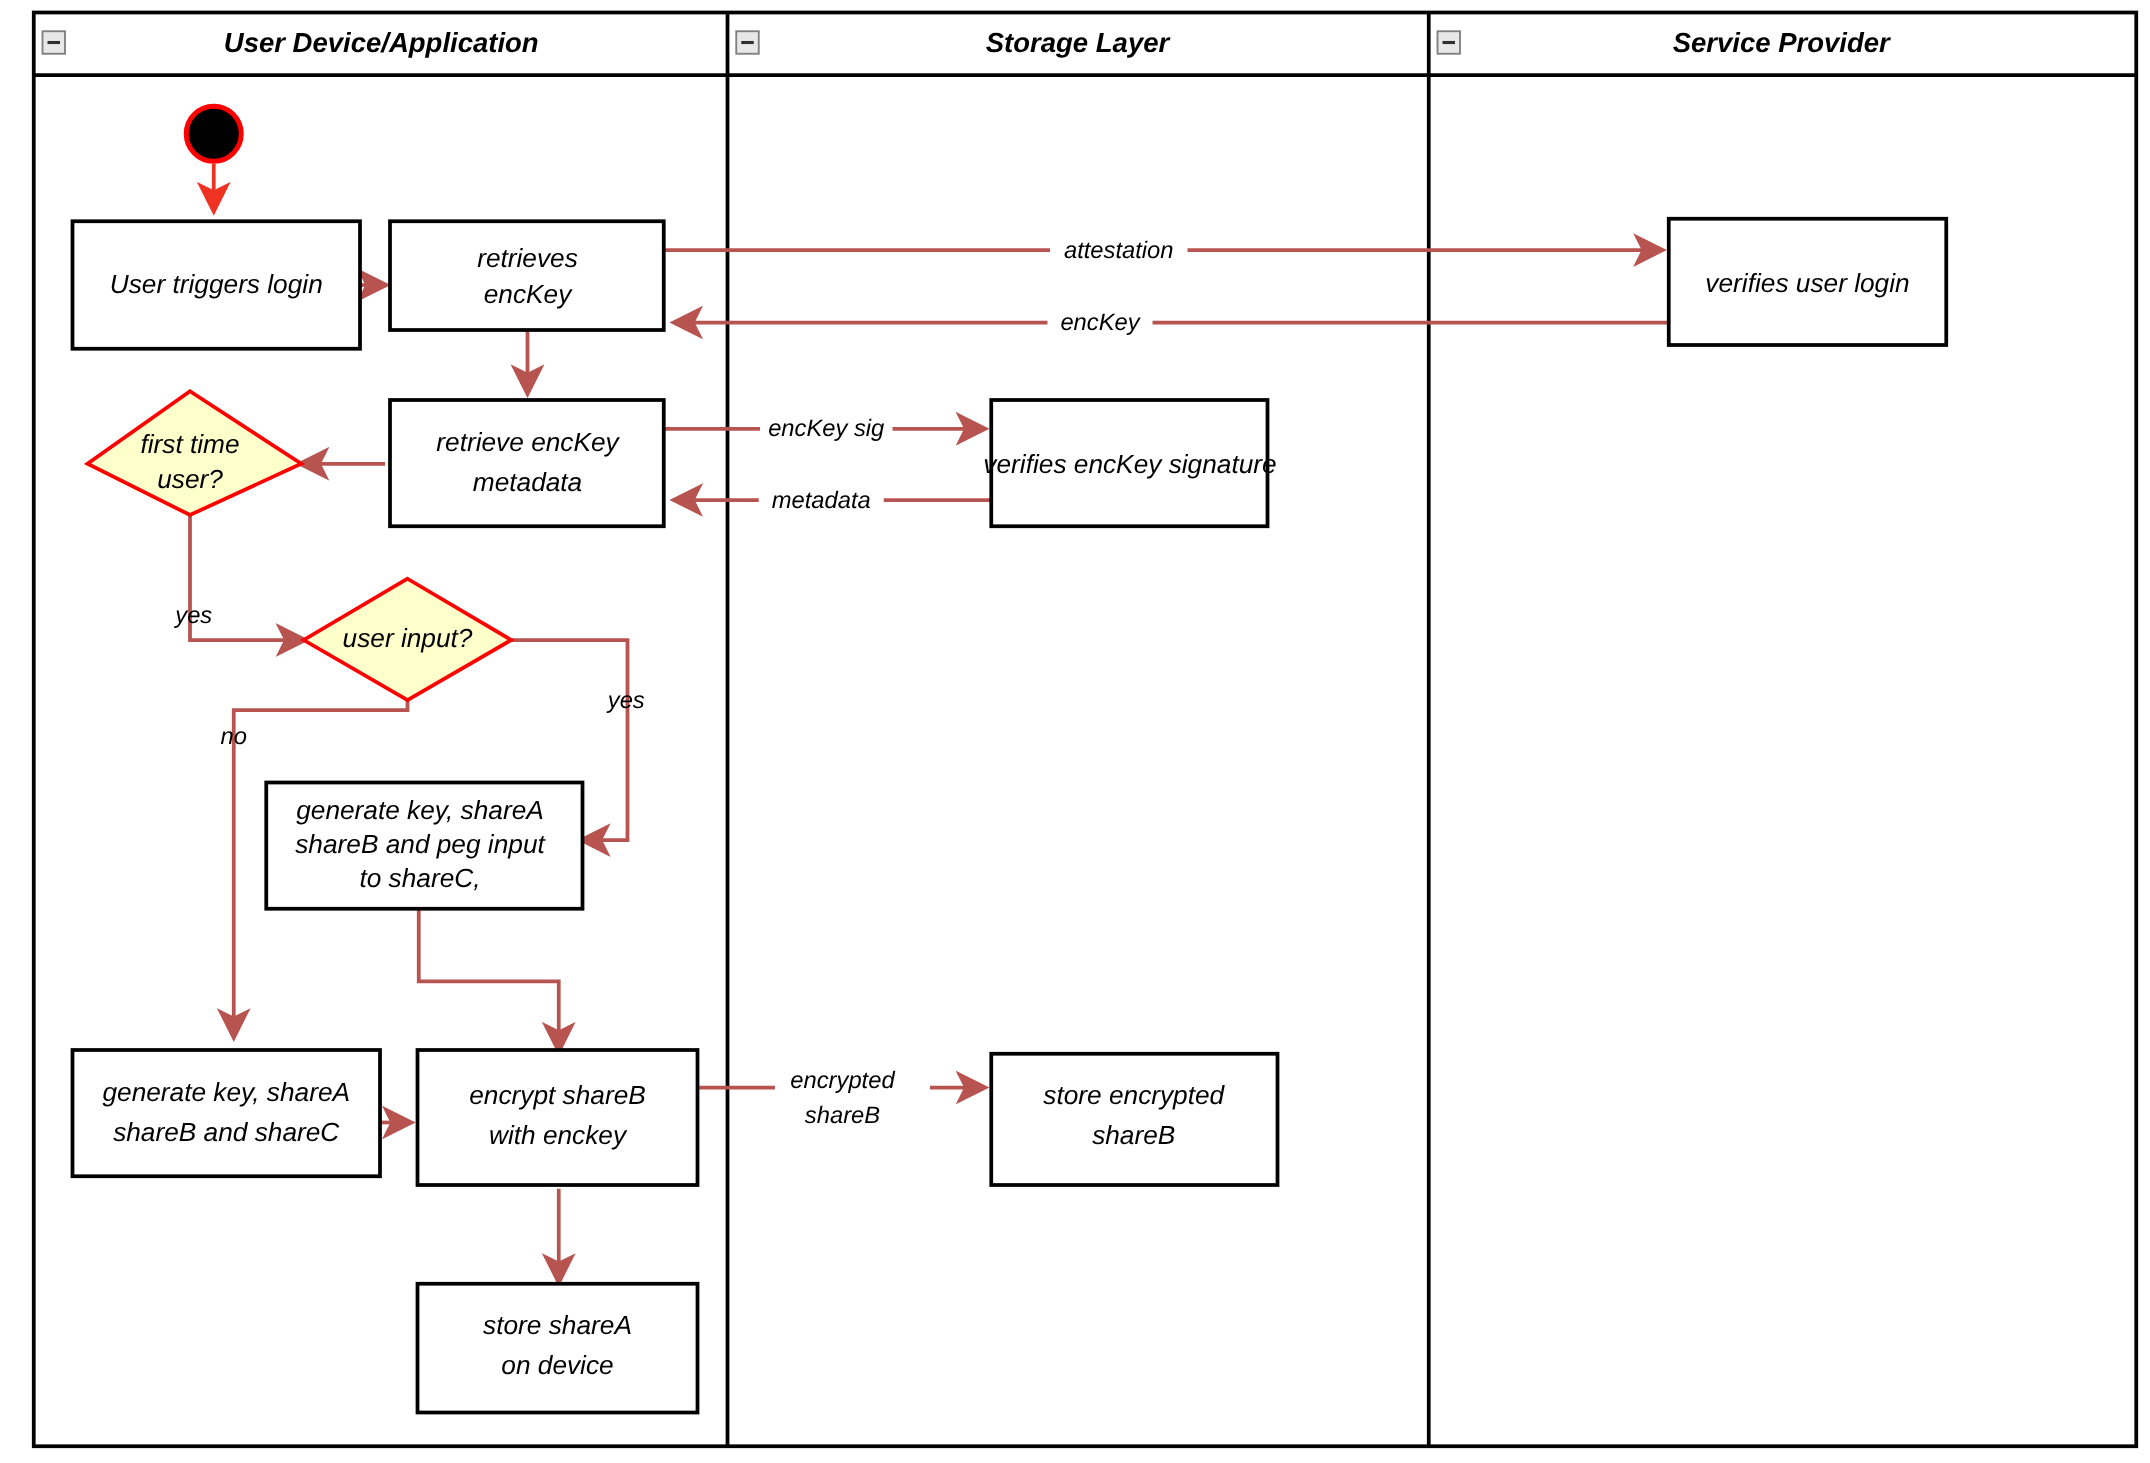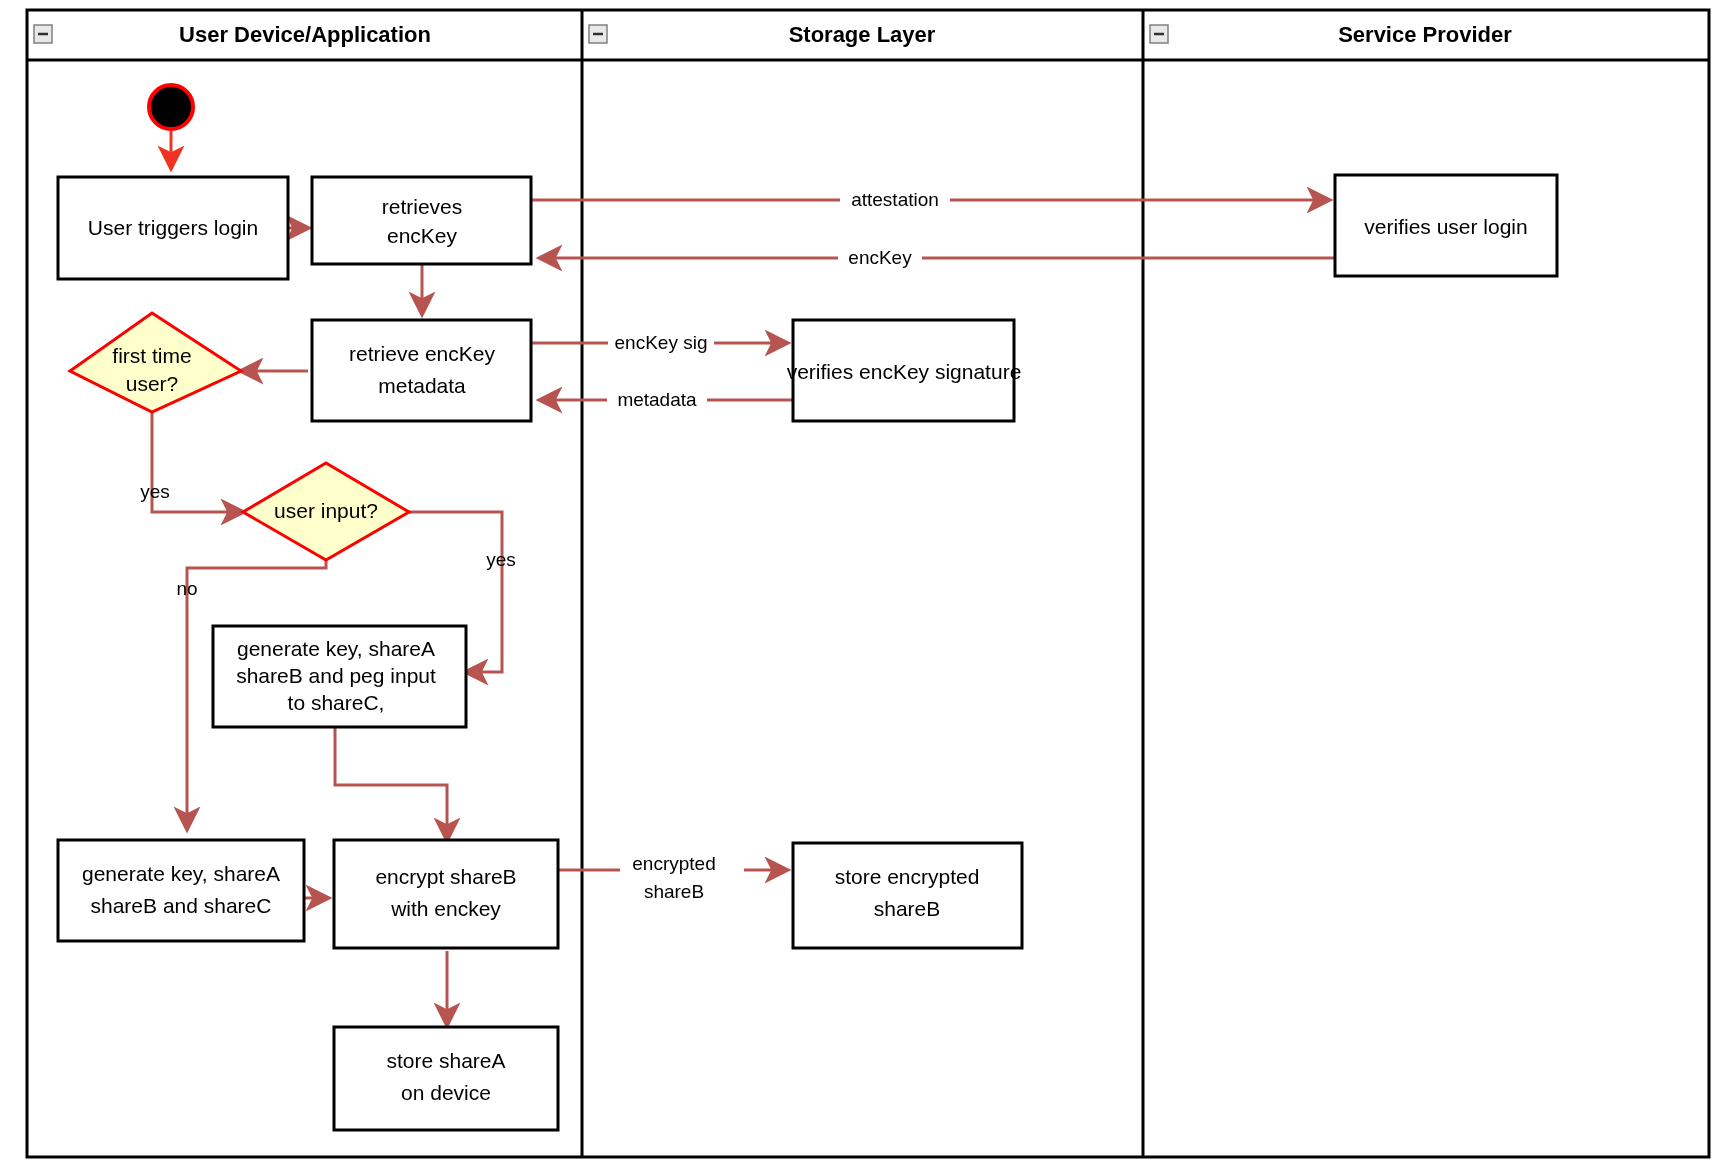--- a/index.html
+++ b/index.html
@@ -8,20 +8,21 @@
     padding: 0;
     background: #ffffff;
     font-family: "Liberation Sans", sans-serif;
   }
   #canvas {
     position: relative;
     width: 1720px;
     height: 1170px;
     background: #ffffff;
     overflow: hidden;
+    font-style: italic;
   }
   svg.diagram {
     position: absolute;
     top: 0;
     left: 0;
     width: 1720px;
     height: 1170px;
   }
   .lane-header-text {
     font-family: "Liberation Sans", sans-serif;

